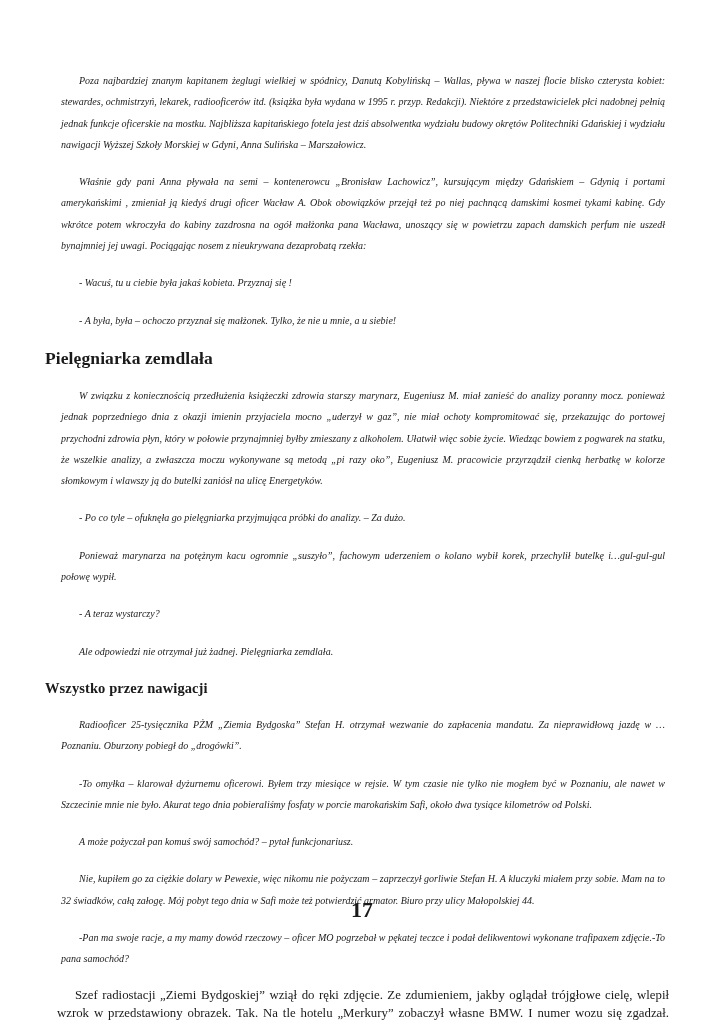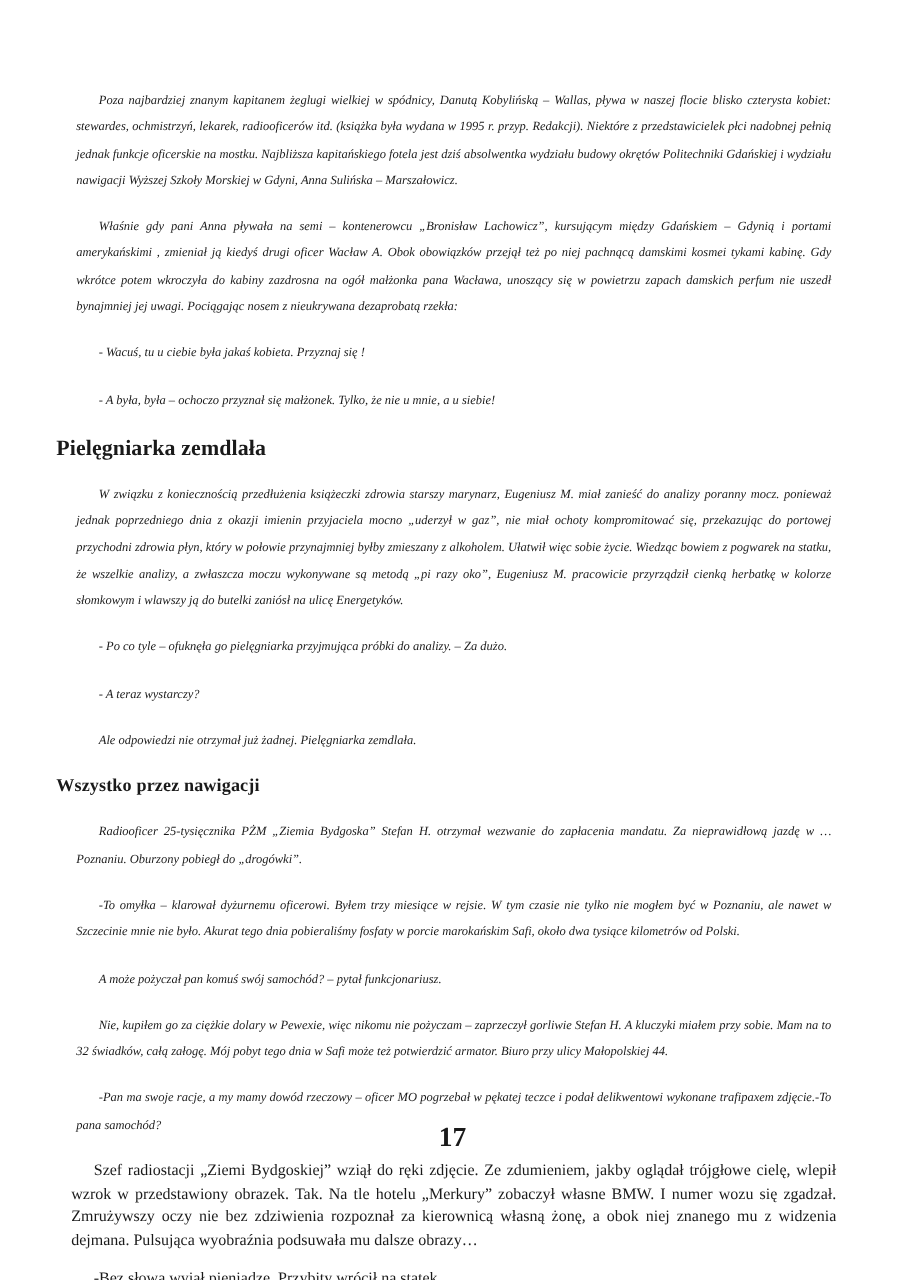--- a/index.html
+++ b/index.html
@@ -70,20 +70,21 @@
     <p>Poza najbardziej znanym kapitanem żeglugi wielkiej w spódnicy, Danutą Kobylińską – Wallas, pływa w naszej flocie blisko czterysta kobiet: stewardes, ochmistrzyń, lekarek, radiooficerów itd. (książka była wydana w 1995 r. przyp. Redakcji). Niektóre z przedstawicielek płci nadobnej pełnią jednak funkcje oficerskie na mostku. Najbliższa kapitańskiego fotela jest dziś absolwentka wydziału budowy okrętów Politechniki Gdańskiej i wydziału nawigacji Wyższej Szkoły Morskiej w Gdyni, Anna Sulińska – Marszałowicz.</p>
     <p>Właśnie gdy pani Anna pływała na semi – kontenerowcu „Bronisław Lachowicz”, kursującym między Gdańskiem – Gdynią i portami amerykańskimi , zmieniał ją kiedyś drugi oficer Wacław A. Obok obowiązków przejął też po niej pachnącą damskimi kosmei tykami kabinę. Gdy wkrótce potem wkroczyła do kabiny zazdrosna na ogół małżonka pana Wacława, unoszący się w powietrzu zapach damskich perfum nie uszedł bynajmniej jej uwagi. Pociągając nosem z nieukrywana dezaprobatą rzekła:</p>
     <p class="dialog">- Wacuś, tu u ciebie była jakaś kobieta. Przyznaj się !</p>
     <p class="dialog">- A była, była – ochoczo przyznał się małżonek. Tylko, że nie u mnie, a u siebie!</p>
   </section>
 
   <section class="main">
     <h2 class="section">Pielęgniarka zemdlała</h2>
     <p>W związku z koniecznością przedłużenia książeczki zdrowia starszy marynarz, Eugeniusz M. miał zanieść do analizy poranny mocz. ponieważ jednak poprzedniego dnia z okazji imienin przyjaciela mocno „uderzył w gaz”, nie miał ochoty kompromitować się, przekazując do portowej przychodni zdrowia płyn, który w połowie przynajmniej byłby zmieszany z alkoholem. Ułatwił więc sobie życie. Wiedząc bowiem z pogwarek na statku, że wszelkie analizy, a zwłaszcza moczu wykonywane są metodą „pi razy oko”, Eugeniusz M. pracowicie przyrządził cienką herbatkę w kolorze słomkowym i wlawszy ją do butelki zaniósł na ulicę Energetyków.</p>
     <p class="dialog">- Po co tyle – ofuknęła go pielęgniarka przyjmująca próbki do analizy. – Za dużo.</p>
+    <p>Ponieważ marynarza na potężnym kacu ogromnie „suszyło”, fachowym uderzeniem o kolano wybił korek, przechylił butelkę i…gul-gul-gul połowę wypił.</p>
     <p class="dialog">- A teraz wystarczy?</p>
     <p class="dialog">Ale odpowiedzi nie otrzymał już żadnej. Pielęgniarka zemdlała.</p>
   </section>
 
   <section class="main">
     <h2 class="section small">Wszystko przez nawigacji</h2>
     <p>Radiooficer 25-tysięcznika PŻM „Ziemia Bydgoska” Stefan H. otrzymał wezwanie do zapłacenia mandatu. Za nieprawidłową jazdę w …Poznaniu. Oburzony pobiegł do „drogówki”.</p>
     <p>-To omyłka – klarował dyżurnemu oficerowi. Byłem trzy miesiące w rejsie. W tym czasie nie tylko nie mogłem być w Poznaniu, ale nawet w Szczecinie mnie nie było. Akurat tego dnia pobieraliśmy fosfaty w porcie marokańskim Safi, około dwa tysiące kilometrów od Polski.</p>
     <p class="dialog">A może pożyczał pan komuś swój samochód? – pytał funkcjonariusz.</p>
     <p>Nie, kupiłem go za ciężkie dolary w Pewexie, więc nikomu nie pożyczam – zaprzeczył gorliwie Stefan H. A kluczyki miałem przy sobie. Mam na to 32 świadków, całą załogę. Mój pobyt tego dnia w Safi może też potwierdzić armator. Biuro przy ulicy Małopolskiej 44.</p>

